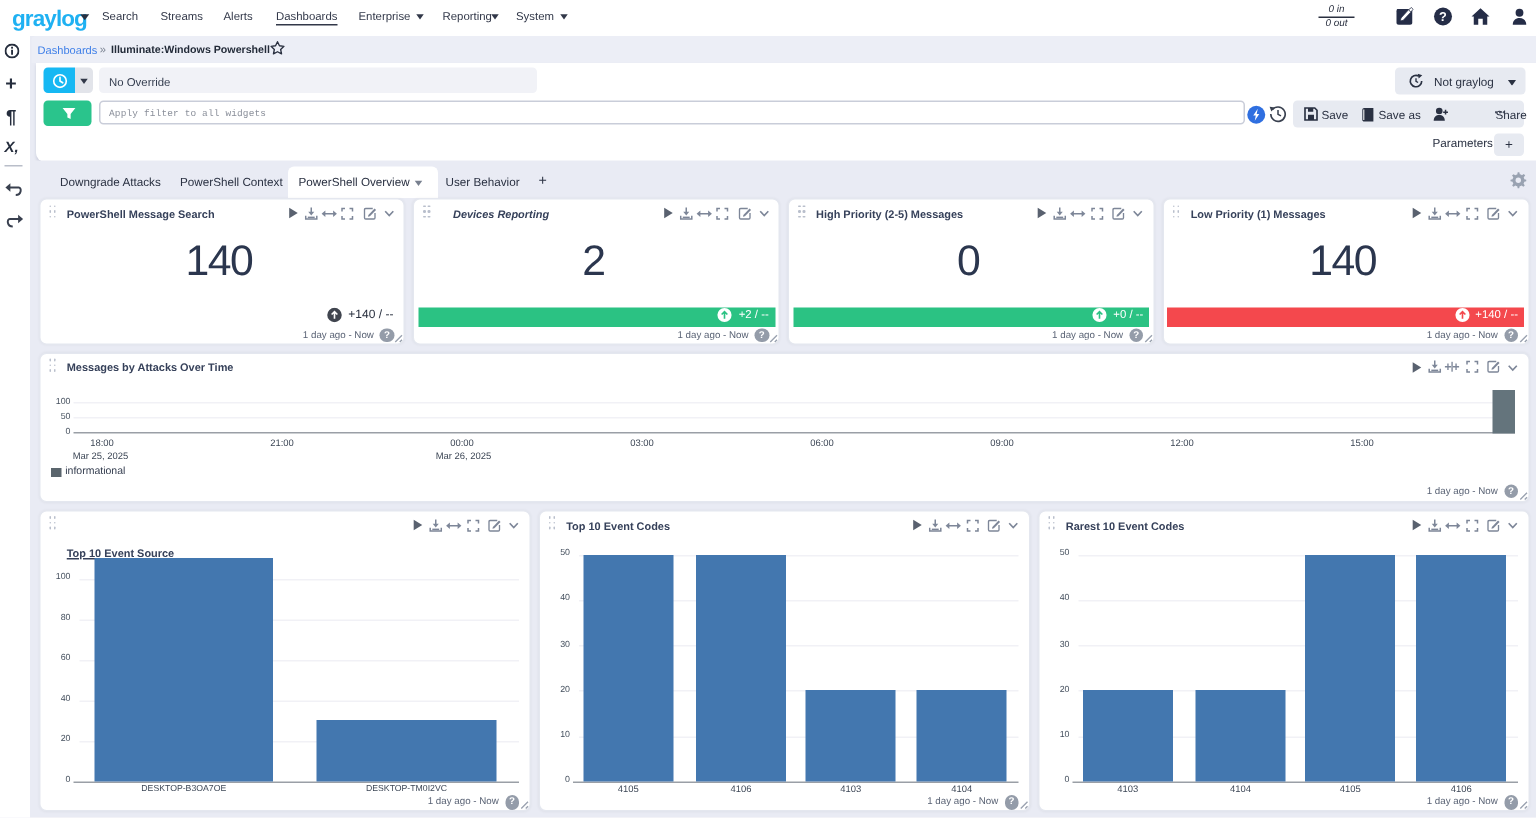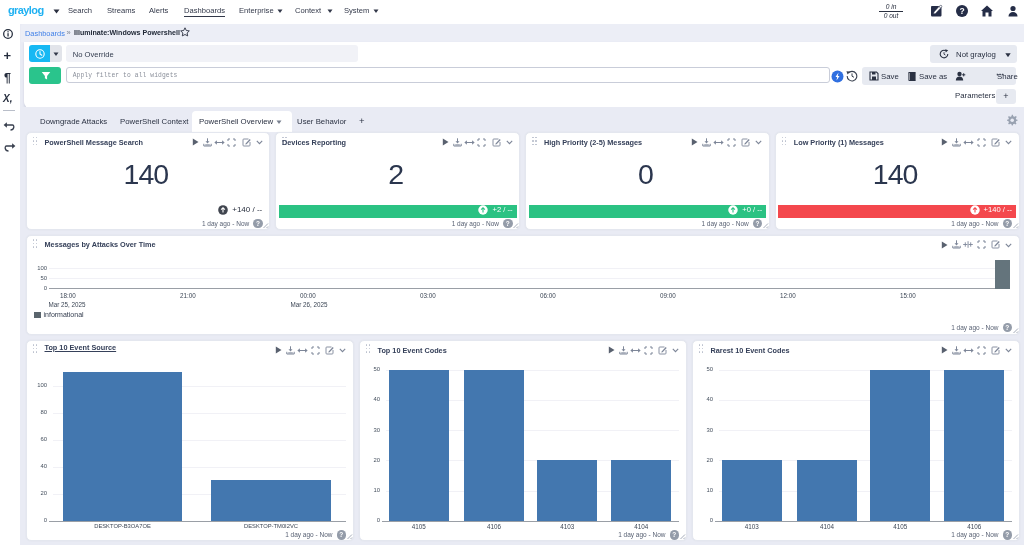--- a/index.html
+++ b/index.html
@@ -19,33 +19,33 @@
 .xlab { position:absolute; font-size:6.3px; color:#3d4756; text-align:center; }
 .gline { position:absolute; height:1px; background:#f1f1f6; }
 .bar { position:absolute; background:#4377af; }
 .trow { position:absolute; display:flex; align-items:flex-start; justify-content:flex-end; }
 </style>
 </head>
 <body>
 <div id="app">
 
 <div class="abs" style="left:0;top:0;width:1024px;height:22px;background:#fff;"></div>
-<div class="abs" style="left:8px;top:3.5px;font-size:11px;font-weight:bold;color:#1fb1f2;letter-spacing:-0.6px;">graylog</div>
+<div class="abs" style="left:8px;top:3.5px;font-size:15px;font-weight:bold;color:#1fb1f2;letter-spacing:-0.6px;">graylog</div>
 <svg class="abs" style="left:52.5px;top:9px;" width="7" height="5">
       <polygon points="0.5,0.5 6.5,0.5 3.5,4.5" fill="#2a3040"></polygon>
     </svg>
 <div class="nav-item" style="left:68px;">Search</div>
 <div class="nav-item" style="left:107px;">Streams</div>
 <div class="nav-item" style="left:149px;">Alerts</div>
 <div class="nav-item" style="left:184px;border-bottom:1px solid #323849;padding-bottom:1px;">Dashboards</div>
 <div class="nav-item" style="left:239px;">Enterprise</div>
 <svg class="abs" style="left:277px;top:9px;" width="6" height="5">
       <polygon points="0.5,0.5 5.5,0.5 3,4" fill="#323849"></polygon>
     </svg>
-<div class="nav-item" style="left:295px;">Context</div>
+<div class="nav-item" style="left:295px;">Reporting</div>
 <svg class="abs" style="left:327px;top:9px;" width="6" height="5">
       <polygon points="0.5,0.5 5.5,0.5 3,4" fill="#323849"></polygon>
     </svg>
 <div class="nav-item" style="left:344px;">System</div>
 <svg class="abs" style="left:373px;top:9px;" width="6" height="5">
       <polygon points="0.5,0.5 5.5,0.5 3,4" fill="#323849"></polygon>
     </svg>
 
 <div class="abs" style="left:879px;top:3px;width:24px;text-align:center;font-size:6.6px;font-style:italic;color:#2a3040;border-bottom:1px solid #2a3040;padding-bottom:0.5px;">0 <span style="font-style:italic">in</span></div>
 <div class="abs" style="left:879px;top:12px;width:24px;text-align:center;font-size:6.6px;font-style:italic;color:#2a3040;">0 out</div>
@@ -230,21 +230,21 @@
     </svg>
 <div class="card" style="left:275.25px;top:132px;width:244.75px;height:97.5px;"></div>
 <div class="handle" style="left:282.25px;top:136.5px;">
       <i style="left:0px;top:0.0px;"></i>
       <i style="left:3px;top:0.0px;"></i>
       <i style="left:0px;top:3.6px;"></i>
       <i style="left:3px;top:3.6px;"></i>
       <i style="left:0px;top:7.2px;"></i>
       <i style="left:3px;top:7.2px;"></i>
     </div>
-<div class="wtitle" style="left:282px;top:137.5px;">Devices Reporting</div>
+<div class="wtitle" style="left:302px;top:137.5px;font-style:italic;">Devices Reporting</div>
 <svg class="abs" style="left:505.5px;top:140.0px;" width="7" height="5">
       <polyline points="0.8,0.8 3.5,3.7 6.2,0.8" fill="none" stroke="#7d8698" stroke-width="1.1"></polyline>
     </svg>
 <svg class="abs" style="left:491.5px;top:137.5px;" width="9" height="9" viewBox="0 0 9 9">
 <path d="M6.5 1 L1.8 1 C1.2 1 1 1.3 1 1.8 L1 7.2 C1 7.7 1.2 8 1.8 8 L7.2 8 C7.7 8 8 7.7 8 7.2 L8 4" fill="none" stroke="#7d8698" stroke-width="0.9"></path>
 <path d="M3.6 5.4 L7.7 1 L8.7 2 L4.6 6.2 L3.3 6.5 Z" fill="#7d8698"></path>
     </svg>
 <svg class="abs" style="left:477.0px;top:137.5px;" width="9" height="9" viewBox="0 0 9 9">
 <path d="M1 3 L1 1 L3 1 M6 1 L8 1 L8 3 M8 6 L8 8 L6 8 M3 8 L1 8 L1 6" fill="none" stroke="#7d8698" stroke-width="1"></path>
     </svg>
@@ -431,21 +431,21 @@
     </svg>
 <div class="card" style="left:25.5px;top:339.5px;width:328px;height:201.5px;"></div>
 <div class="handle" style="left:32.5px;top:344.0px;">
       <i style="left:0px;top:0.0px;"></i>
       <i style="left:3px;top:0.0px;"></i>
       <i style="left:0px;top:3.6px;"></i>
       <i style="left:3px;top:3.6px;"></i>
       <i style="left:0px;top:7.2px;"></i>
       <i style="left:3px;top:7.2px;"></i>
     </div>
-<div class="wtitle" style="left:44.5px;top:343px;text-decoration:underline;">Top 10 Event Source</div>
+<div class="wtitle" style="left:44.5px;top:364px;text-decoration:underline;">Top 10 Event Source</div>
 <svg class="abs" style="left:339.0px;top:348.0px;" width="7" height="5">
       <polyline points="0.8,0.8 3.5,3.7 6.2,0.8" fill="none" stroke="#7d8698" stroke-width="1.1"></polyline>
     </svg>
 <svg class="abs" style="left:325.0px;top:345.5px;" width="9" height="9" viewBox="0 0 9 9">
 <path d="M6.5 1 L1.8 1 C1.2 1 1 1.3 1 1.8 L1 7.2 C1 7.7 1.2 8 1.8 8 L7.2 8 C7.7 8 8 7.7 8 7.2 L8 4" fill="none" stroke="#7d8698" stroke-width="0.9"></path>
 <path d="M3.6 5.4 L7.7 1 L8.7 2 L4.6 6.2 L3.3 6.5 Z" fill="#7d8698"></path>
     </svg>
 <svg class="abs" style="left:310.5px;top:345.5px;" width="9" height="9" viewBox="0 0 9 9">
 <path d="M1 3 L1 1 L3 1 M6 1 L8 1 L8 3 M8 6 L8 8 L6 8 M3 8 L1 8 L1 6" fill="none" stroke="#7d8698" stroke-width="1"></path>
     </svg>

